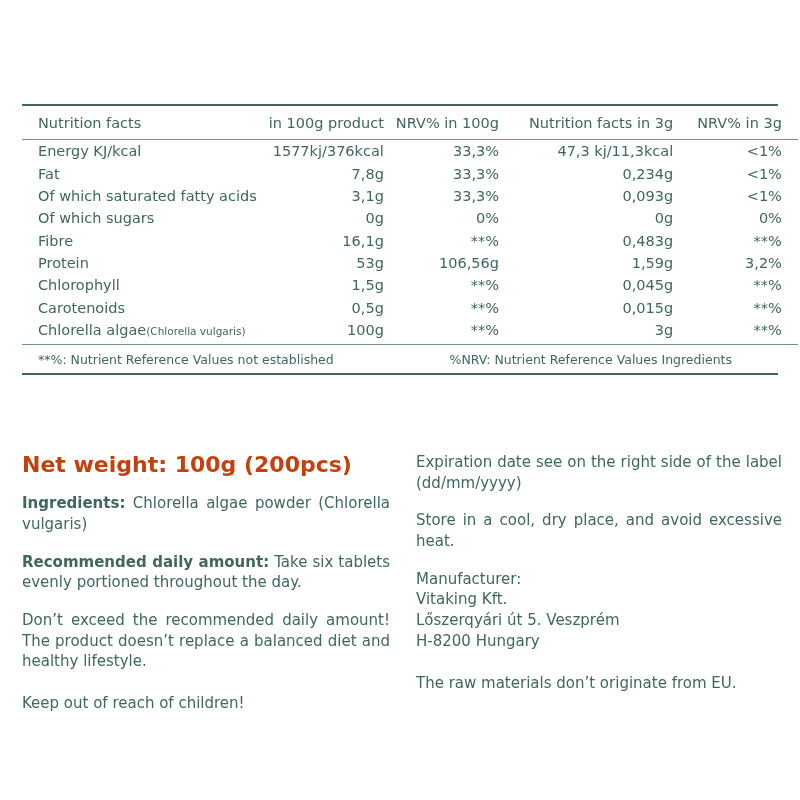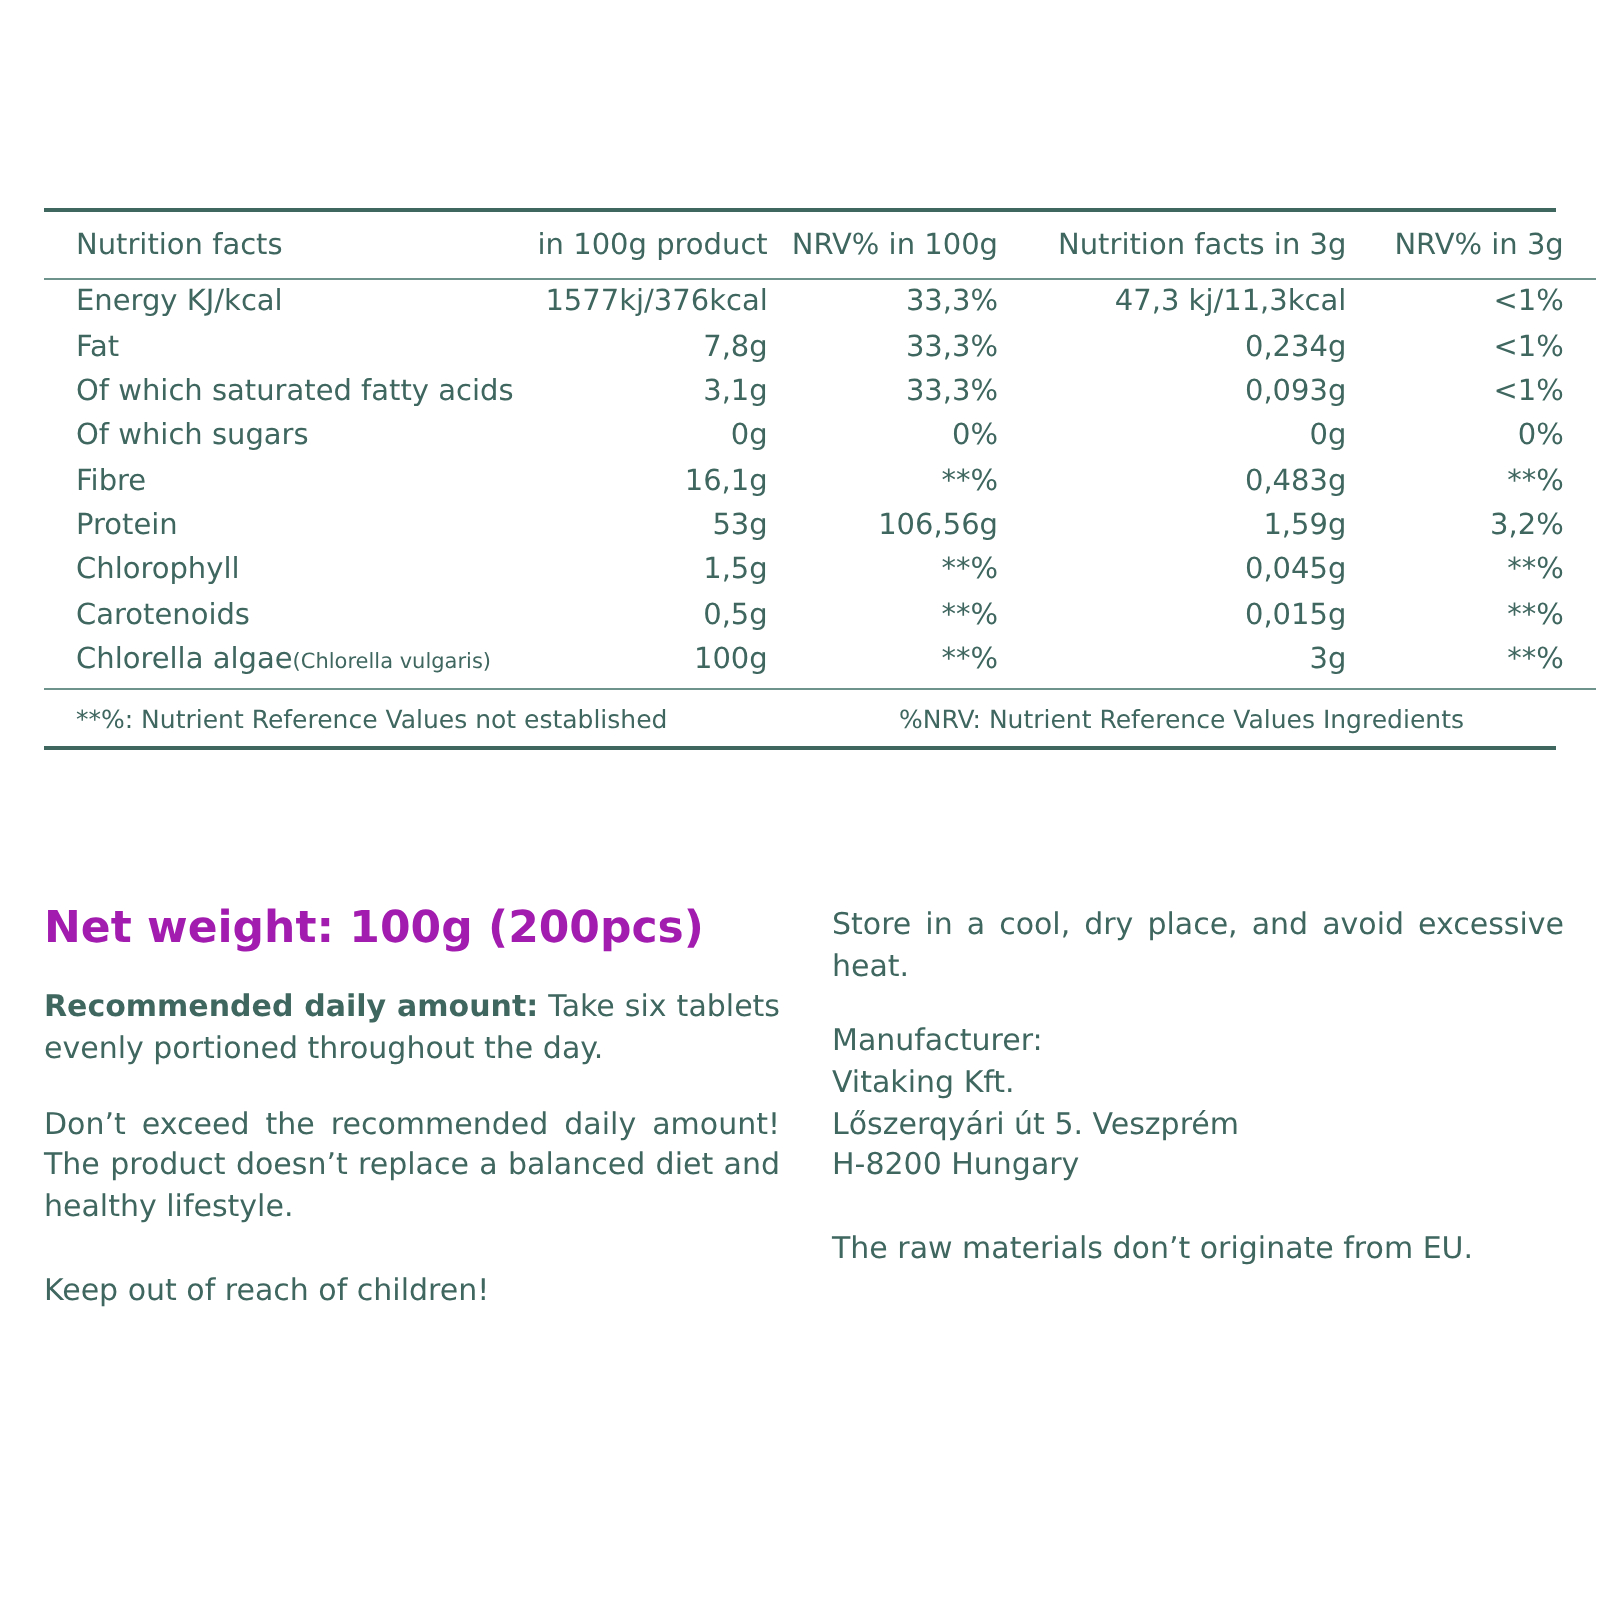--- a/index.html
+++ b/index.html
@@ -91,21 +91,21 @@
     width: 760px;
     display: flex;
     gap: 26px;
   }
   .col-left  { width: 368px; }
   .col-right { width: 366px; }
 
   .netweight {
     font-size: 22px;
     font-weight: bold;
-    color: #a21caf;
+    color: #c2410c;
     margin: 0 0 16px 0;
     line-height: 1.15;
   }
   .para {
     font-size: 15px;
     line-height: 1.38;
     color: #3f665f;
     margin: 0 0 17px 0;
     text-align: justify;
   }
@@ -201,29 +201,31 @@
       <div class="fn-left">**%: Nutrient Reference Values not established</div>
       <div class="fn-right">%NRV: Nutrient Reference Values Ingredients</div>
     </div>
   </div>
 
   <div class="lower">
 
     <div class="col-left">
       <div class="netweight">Net weight: 100g (200pcs)</div>
 
+      <p class="para"><b>Ingredients:</b><span> Chlorella algae powder (Chlorella vulgaris)</span></p>
 
       <p class="para"><b>Recommended daily amount:</b><span> Take six tablets evenly portioned throughout the day.</span></p>
 
       <p class="para">Don’t exceed the recommended daily amount! The product doesn’t replace a balanced diet and healthy lifestyle.</p>
 
       <p class="para nojust">Keep out of reach of children!</p>
     </div>
 
     <div class="col-right">
+      <p class="para">Expiration date see on the right side of the label (dd/mm/yyyy)</p>
 
       <p class="para">Store in a cool, dry place, and avoid excessive heat.</p>
 
       <div class="para mfr-lines">
         <div>Manufacturer:</div>
         <div>Vitaking Kft.</div>
         <div>Lőszerqyári út 5. Veszprém</div>
         <div>H-8200 Hungary</div>
       </div>
 

